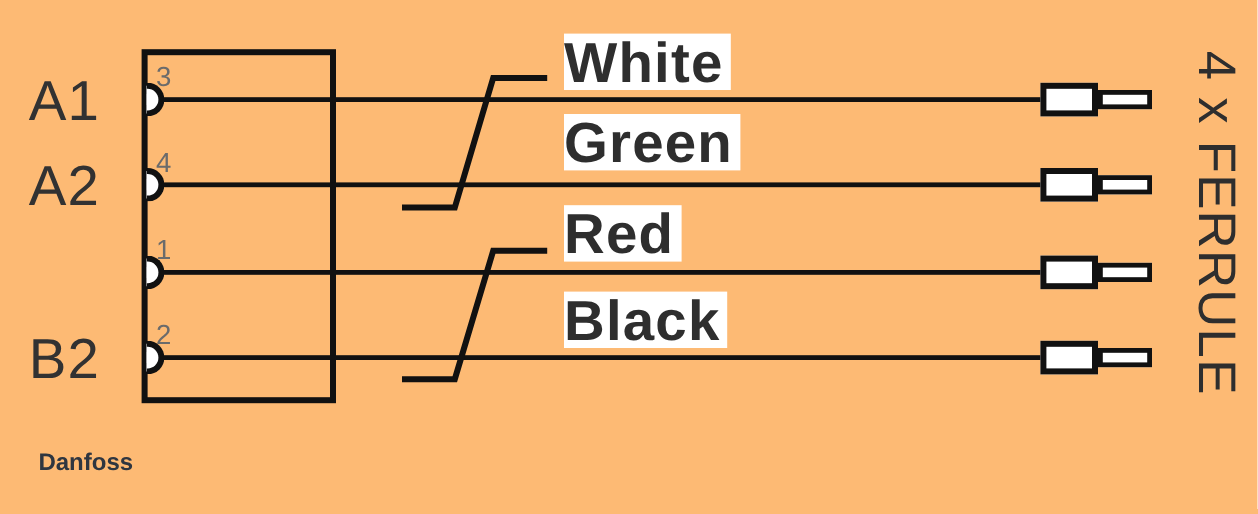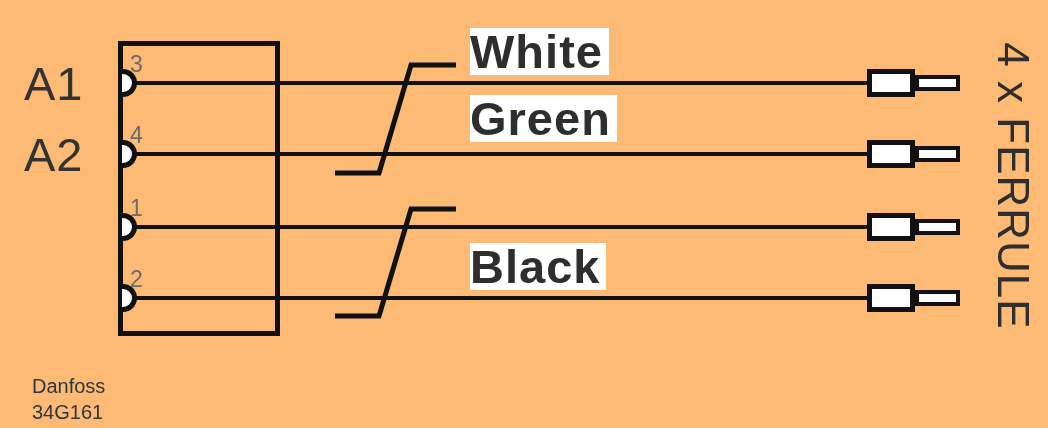--- a/index.html
+++ b/index.html
@@ -116,21 +116,21 @@
     color: #2e2e2e;
     letter-spacing: 1px;
     z-index: 5;
     white-space: nowrap;
   }
   .footer {
     position: absolute;
     left: 32px;
     top: 373px;
     font-size: 20px;
-    font-weight: 400;
+    font-weight: 700;
     line-height: 26px;
     color: #2f3640;
     z-index: 5;
   }
 </style>
 </head>
 <body>
 
 <div class="canvas">
 
@@ -148,35 +148,36 @@
   <div class="pin-bump" style="top:140px"></div>
   <div class="pin-number" style="top:123px">4</div>
   <div class="wire" style="top:152px"></div>
   <div class="color-label" style="top:95px">Green</div>
   <div class="ferrule-sleeve" style="top:140px"></div>
   <div class="ferrule-pin" style="top:146px"></div>
 
   <div class="pin-bump" style="top:213px"></div>
   <div class="pin-number" style="top:196px">1</div>
   <div class="wire" style="top:225px"></div>
+  <div class="color-label" style="top:171px">Red</div>
   <div class="ferrule-sleeve" style="top:213px"></div>
   <div class="ferrule-pin" style="top:219px"></div>
 
+  <div class="terminal-label" style="top:276px">B2</div>
   <div class="pin-bump" style="top:284px"></div>
   <div class="pin-number" style="top:267px">2</div>
   <div class="wire" style="top:296px"></div>
   <div class="color-label" style="top:243px">Black</div>
   <div class="ferrule-sleeve" style="top:284px"></div>
   <div class="ferrule-pin" style="top:290px"></div>
 
   <svg class="overlay" viewBox="0 0 1048 428" xmlns="http://www.w3.org/2000/svg">
     <polyline points="456,65 411,65 379,173 335,173" fill="none" stroke="#111111" stroke-width="5" stroke-linejoin="miter" stroke-linecap="butt"></polyline>
     <polyline points="456,209 411,209 379,316 335,316" fill="none" stroke="#111111" stroke-width="5" stroke-linejoin="miter" stroke-linecap="butt"></polyline>
   </svg>
 
   <div class="vertical-label">4 x FERRULE</div>
 
   <div class="footer">
     <div>Danfoss</div>
-    <div>34G161</div>
   </div>
 
 </div>
 
 </body></html>

